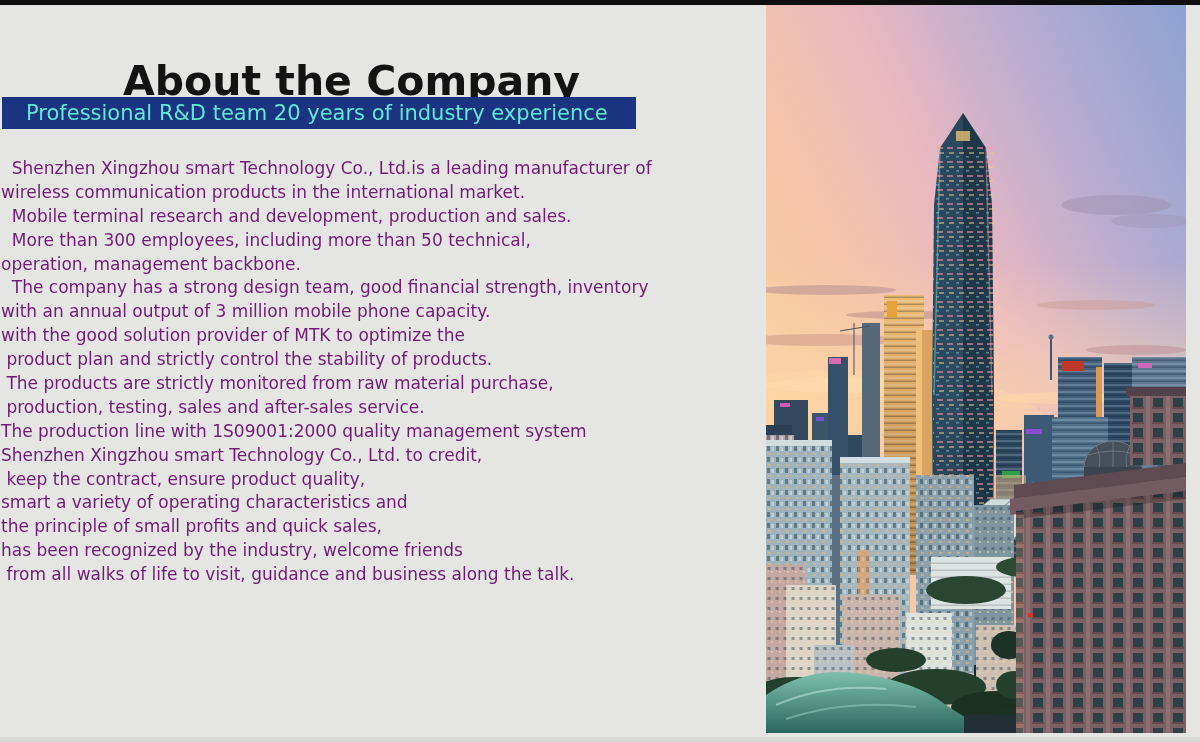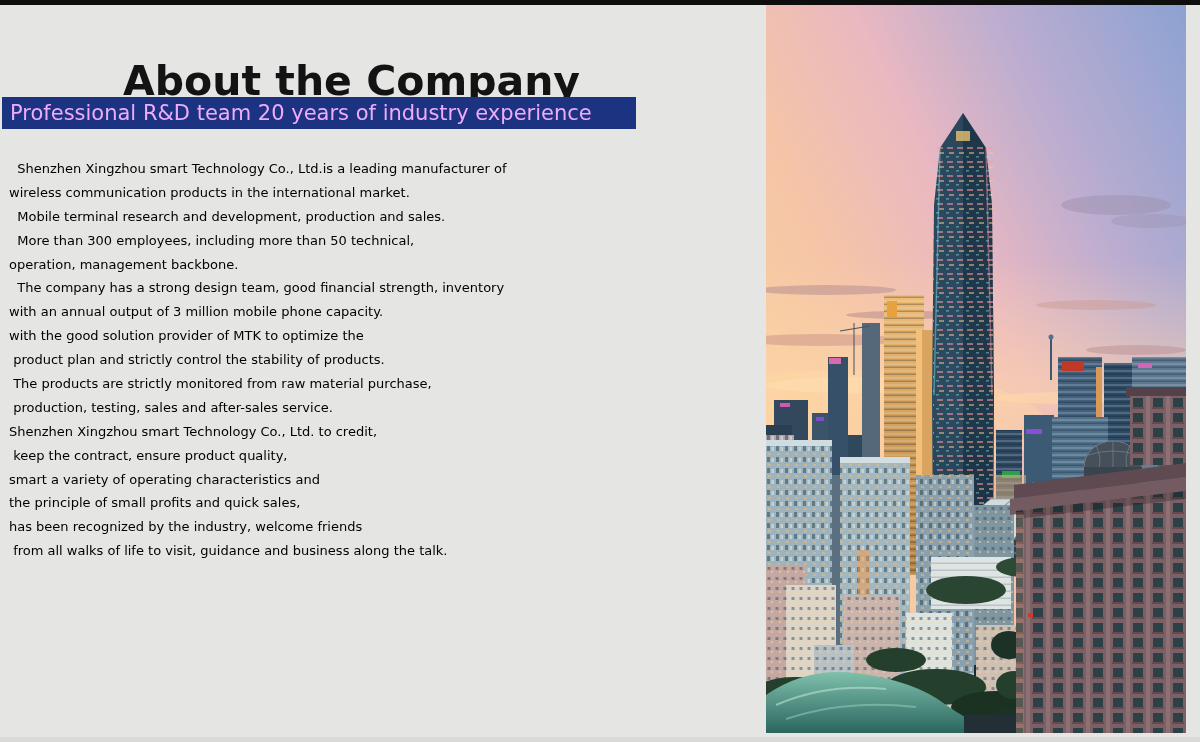--- a/index.html
+++ b/index.html
@@ -11,27 +11,27 @@
   .top-bar{position:absolute;left:0;top:0;width:1200px;height:5px;background:#0e0e0e;}
   .bottom-bar{position:absolute;left:0;top:737px;width:1200px;height:5px;background:#d9dad8;}
   .page-title{
     position:absolute;left:123px;top:28px;
     font-size:41px;font-weight:bold;color:#131313;letter-spacing:0px;line-height:52px;
     white-space:nowrap;
     text-align:right;
   }
   .subtitle-banner{
     position:absolute;left:2px;top:97px;width:634px;height:32px;
-    background:#1b3380;color:#f0abfc;
-    font-size:21px;line-height:32px;padding-left:8px;box-sizing:border-box;
+    background:#1b3380;color:#5eead4;
+    font-size:21px;line-height:32px;padding-left:24px;box-sizing:border-box;
     white-space:nowrap;
   }
   .company-description{
-    position:absolute;left:9px;top:157px;width:760px;
-    font-size:13px;color:#000000;
+    position:absolute;left:1px;top:157px;width:760px;
+    font-size:17px;color:#701a75;
   }
   .company-description .line{
     white-space:pre;height:23.9px;line-height:23.9px;
   }
   .company-photo{
     position:absolute;left:766px;top:5px;width:420px;height:728px;overflow:hidden;
   }
   .company-photo svg{display:block;width:420px;height:728px;}
 </style>
 </head>
@@ -50,20 +50,21 @@
   <div class="line">wireless communication products in the international market.</div>
   <div class="line">  Mobile terminal research and development, production and sales.</div>
   <div class="line">  More than 300 employees, including more than 50 technical,</div>
   <div class="line">operation, management backbone.</div>
   <div class="line">  The company has a strong design team, good financial strength, inventory</div>
   <div class="line">with an annual output of 3 million mobile phone capacity.</div>
   <div class="line">with the good solution provider of MTK to optimize the</div>
   <div class="line"> product plan and strictly control the stability of products.</div>
   <div class="line"> The products are strictly monitored from raw material purchase,</div>
   <div class="line"> production, testing, sales and after-sales service.</div>
+  <div class="line">The production line with 1S09001:2000 quality management system</div>
   <div class="line">Shenzhen Xingzhou smart Technology Co., Ltd. to credit,</div>
   <div class="line"> keep the contract, ensure product quality,</div>
   <div class="line">smart a variety of operating characteristics and</div>
   <div class="line">the principle of small profits and quick sales,</div>
   <div class="line">has been recognized by the industry, welcome friends</div>
   <div class="line"> from all walks of life to visit, guidance and business along the talk.</div>
 </div>
 
 <div class="company-photo">
   <svg viewBox="0 0 420 728" xmlns="http://www.w3.org/2000/svg">

